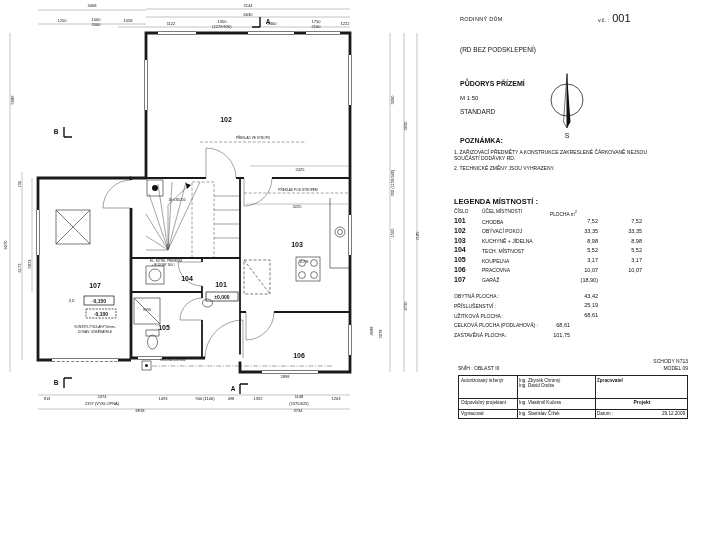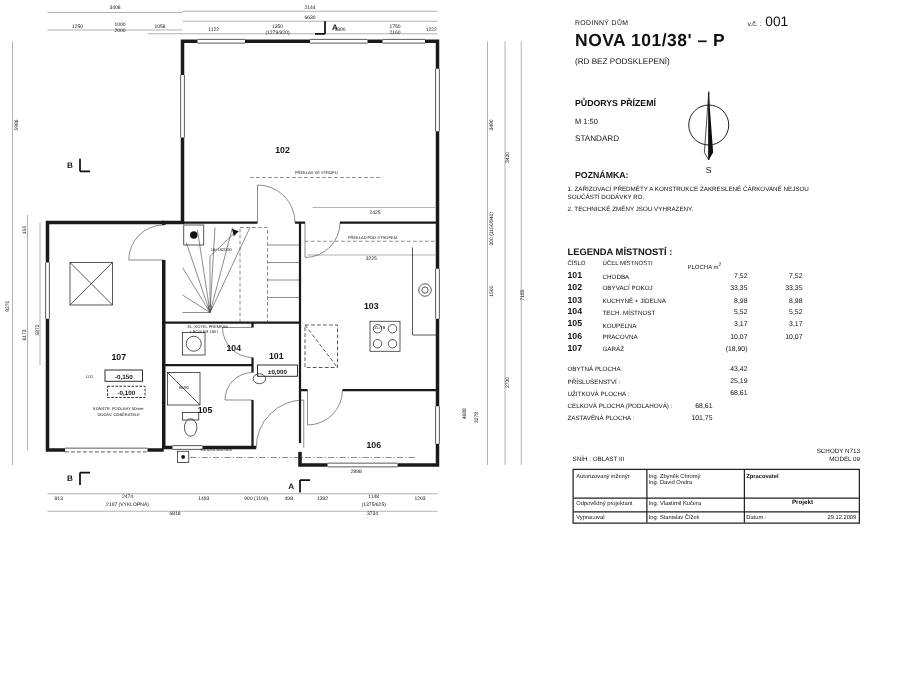--- a/index.html
+++ b/index.html
@@ -248,21 +248,20 @@
         <text x="268" y="24" class="t-sec">A</text>
         <text x="233" y="391" class="t-sec">A</text>
         <text x="56" y="134" class="t-sec">B</text>
         <text x="56" y="385" class="t-sec">B</text>
       </g>
   </svg>
 
   <div class="panel">
 
     <div class="abs lbl-type">RODINNÝ DŮM</div>
-    <div class="abs title">NOVA 101/38' – P</div>
     <div class="abs subtitle">(RD BEZ PODSKLEPENÍ)</div>
     <div class="abs sheet">
       <span>v.č. :</span><span class="num">001</span>
     </div>
 
     <div class="abs drawname">PŮDORYS PŘÍZEMÍ</div>
     <div class="abs scale">M 1:50</div>
     <div class="abs variant">STANDARD</div>
 
     <svg class="abs compass" width="50" height="78" viewBox="0 0 50 78">

